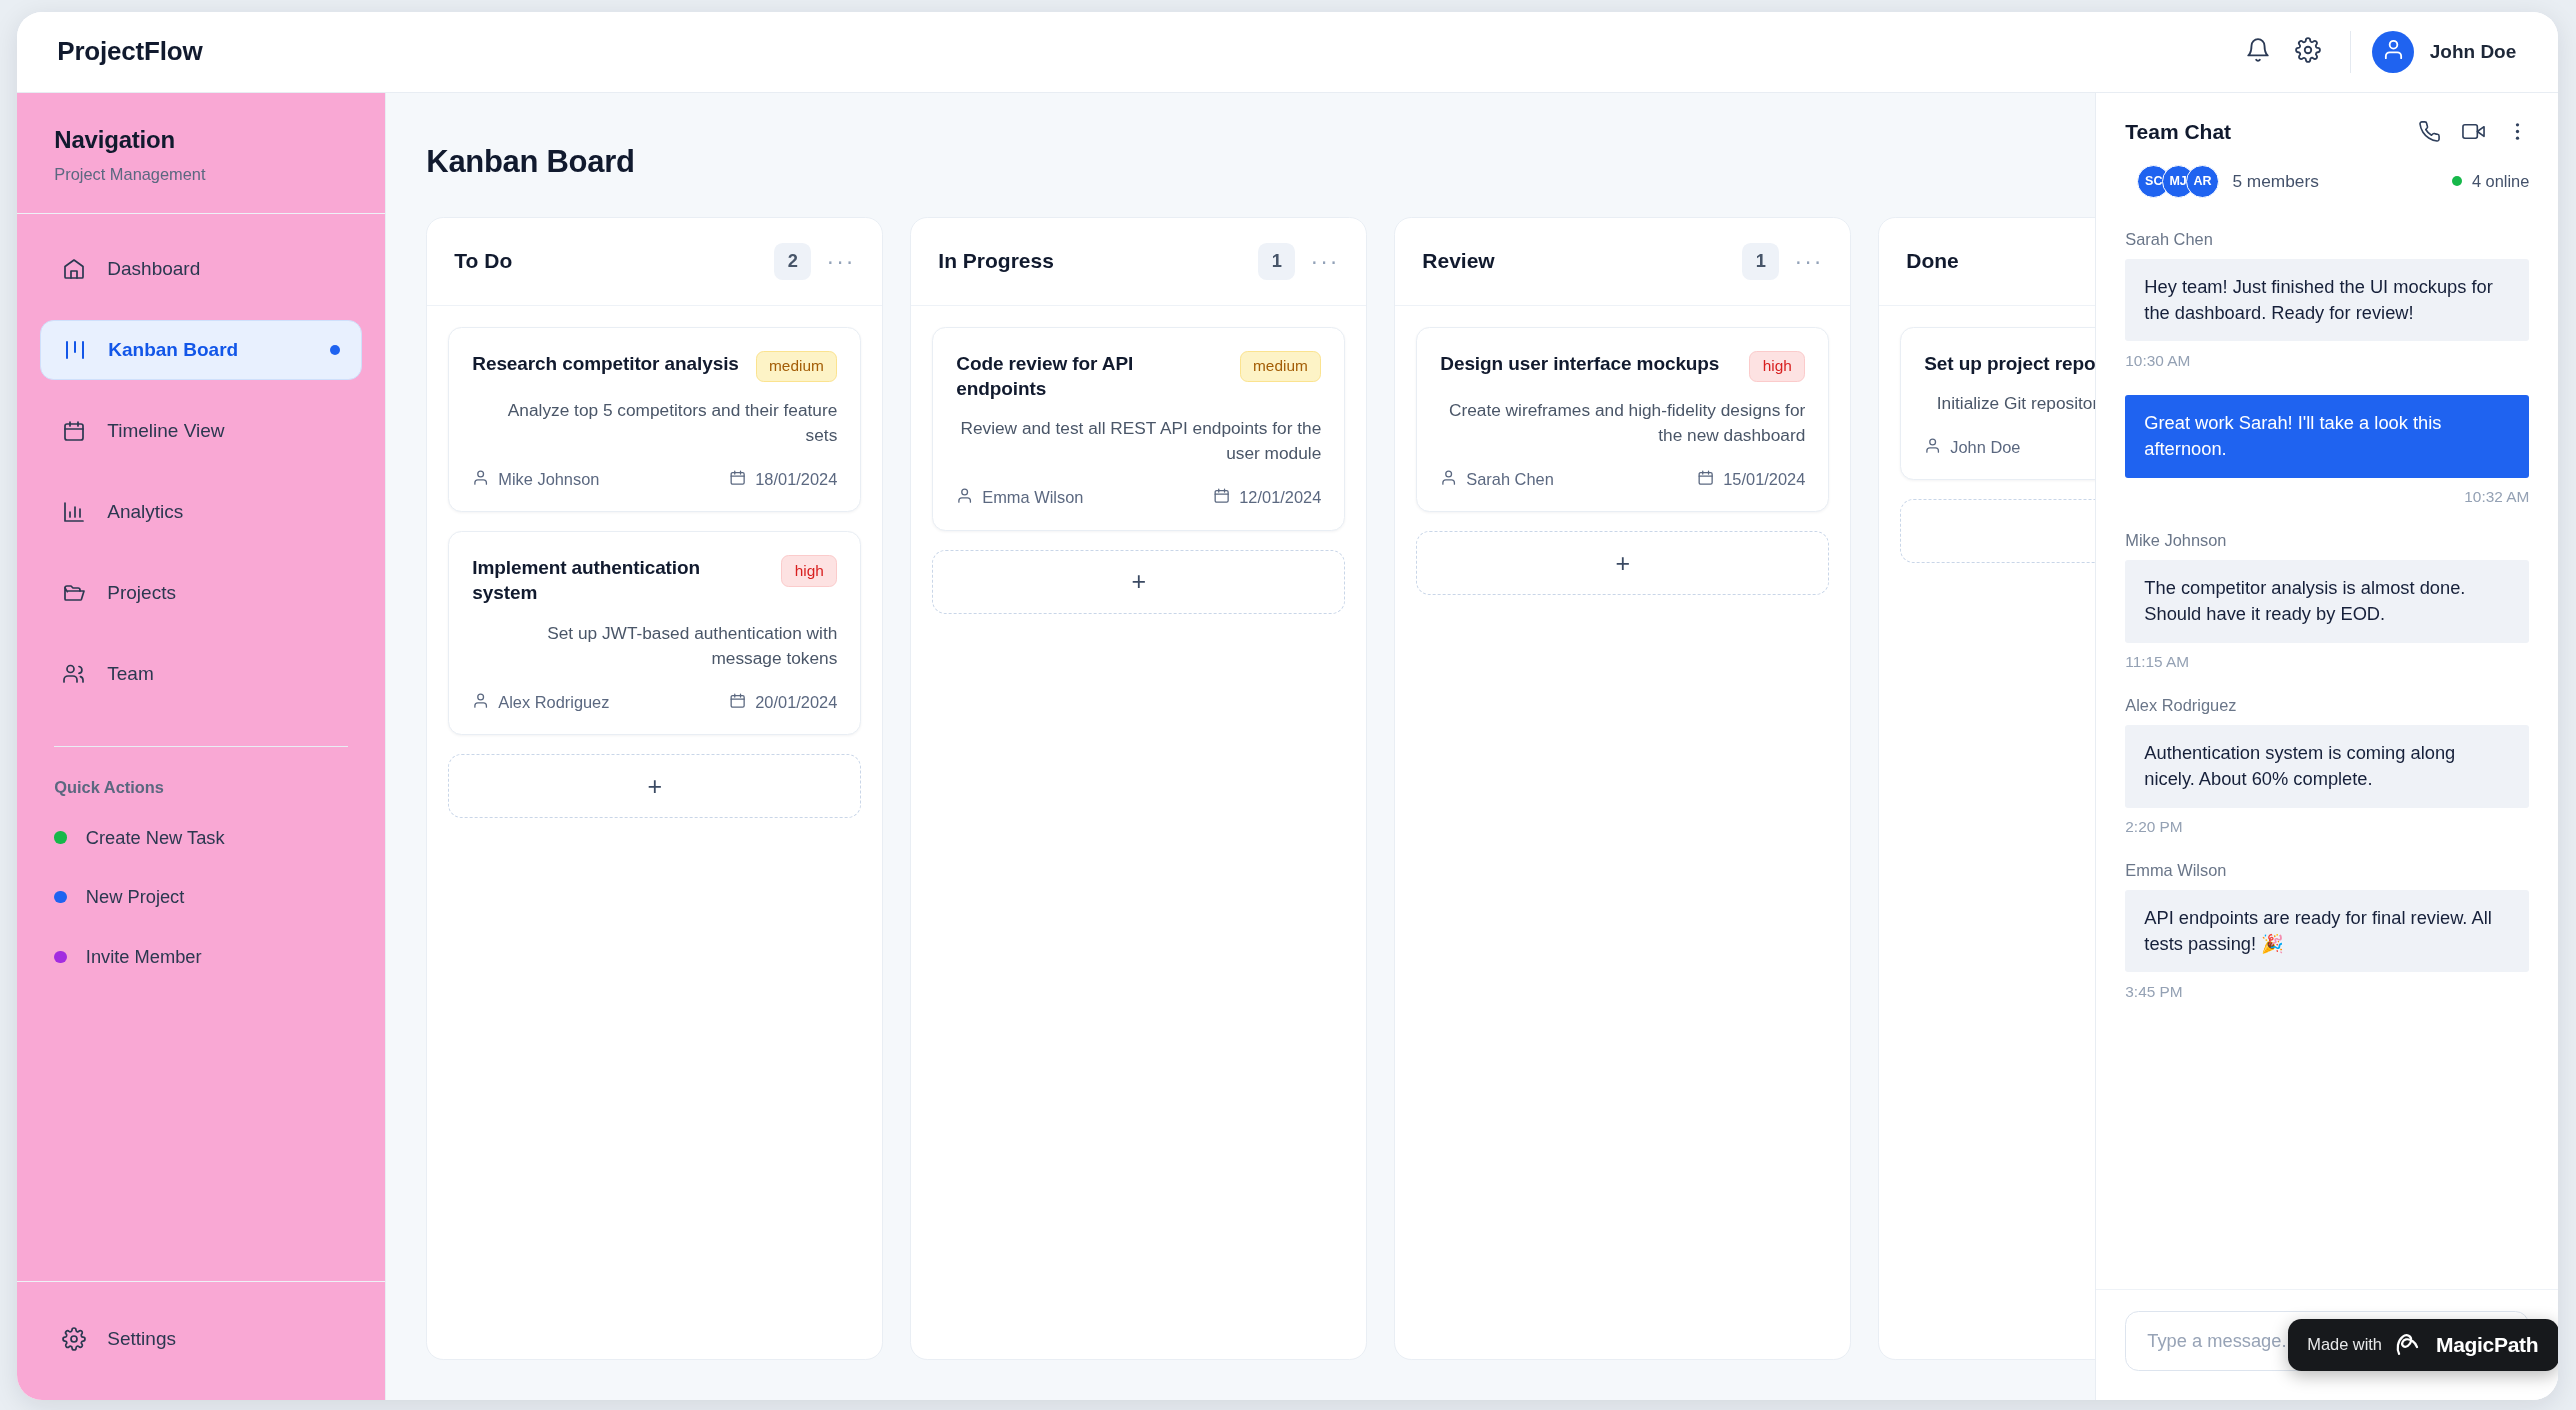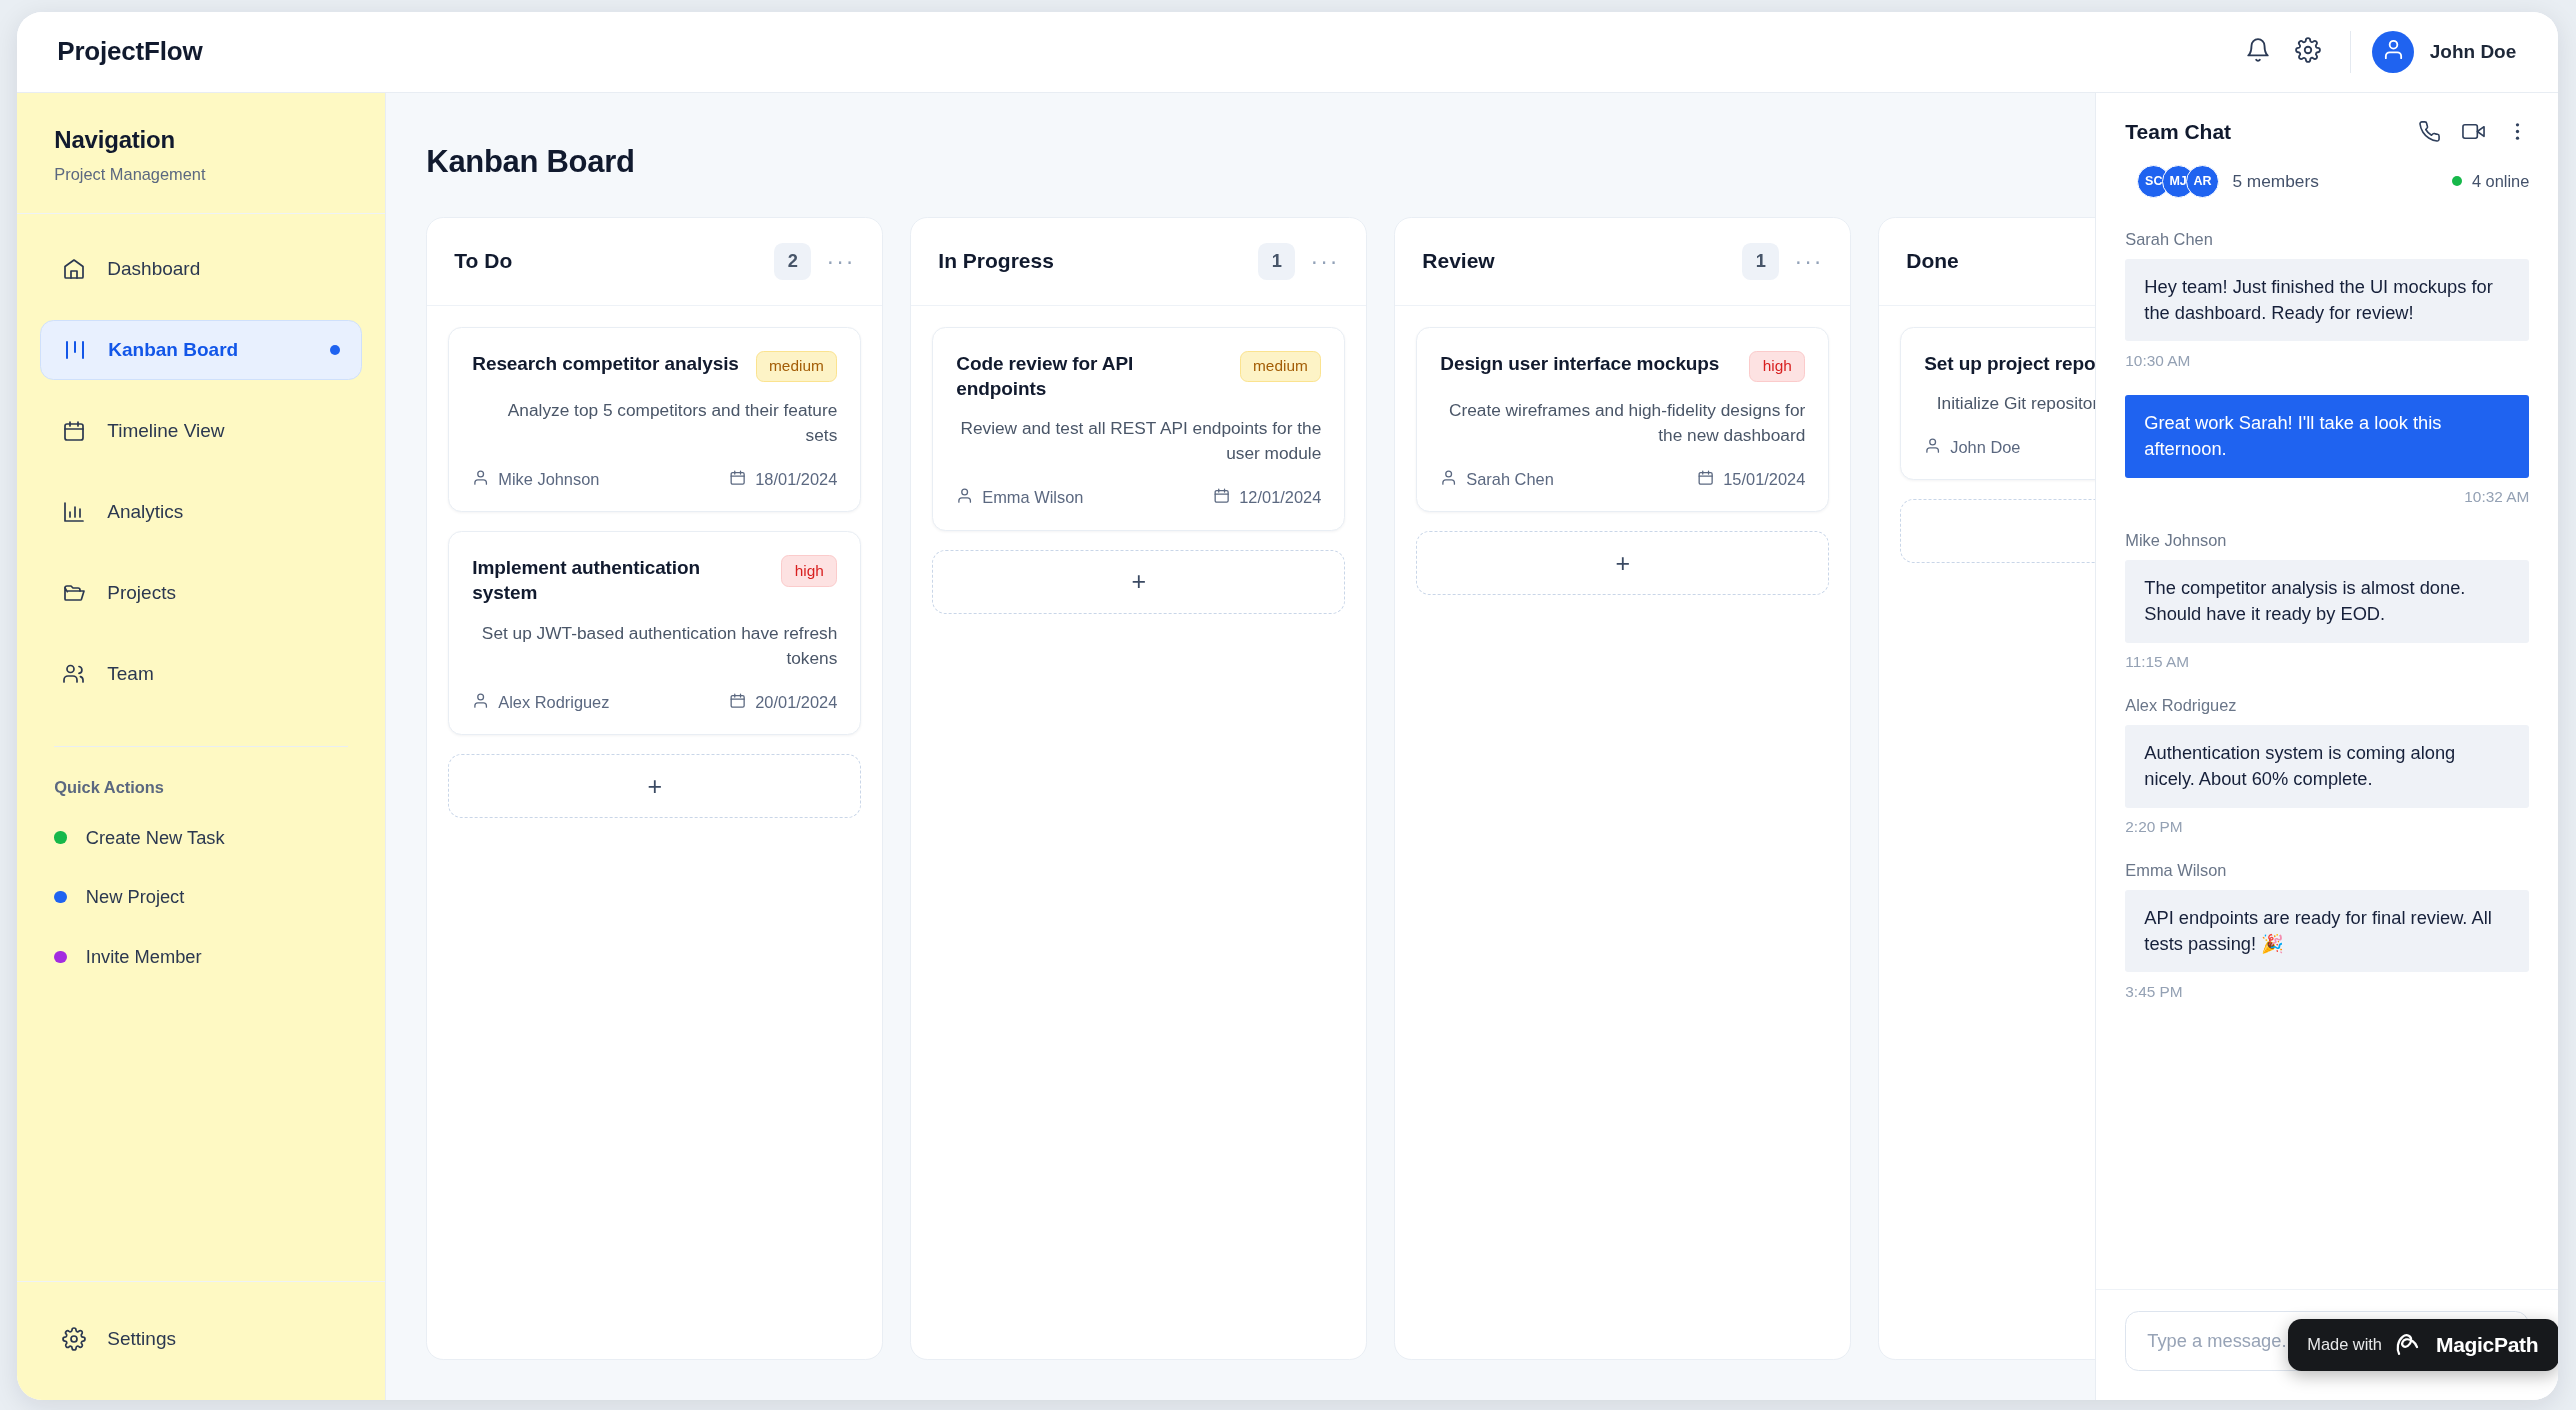--- a/index.html
+++ b/index.html
@@ -42,21 +42,21 @@
     display: flex; align-items: center; justify-content: center;
   }
   .user-name { font-size: 19px; font-weight: 600; color: #1d2738; }
 
   
   .body { flex: 1; display: flex; min-height: 0; }
 
   
   .sidebar {
     width: 369px; flex: 0 0 369px;
-    background: #fef9c3;
+    background: #f9a8d4;
     border-right: 1px solid #e8edf3;
     display: flex; flex-direction: column;
   }
   .side-head { padding: 33px 37px 29px 37px; border-bottom: 1px solid #eef2f7; }
   .side-title { font-size: 24px; font-weight: 700; color: #111a2e; letter-spacing: -0.2px; }
   .side-sub { font-size: 16.4px; color: #5b6880; margin-top: 11.6px; }
   .nav { padding: 25px 23px 0 23px; }
   .nav-item {
     display: flex; align-items: center; gap: 21px;
     height: 60px; padding: 0 21px; border-radius: 13.5px;
@@ -431,21 +431,21 @@
                   <span>18/01/2024</span>
                 </span>
               </div>
             </div>
 
             <div class="task-card">
               <div class="task-top">
                 <div class="task-title">Implement authentication system</div>
                 <div class="badge high">high</div>
               </div>
-              <div class="task-desc">Set up JWT-based authentication have refresh tokens</div>
+              <div class="task-desc">Set up JWT-based authentication with message tokens</div>
               <div class="task-meta">
                 <span class="meta-item">
                   <span>
                     <svg width="17.3" height="17.3" viewBox="0 0 24 24" fill="none" stroke="currentColor" stroke-width="1.8" stroke-linecap="round" stroke-linejoin="round">
                         <path d="M20 21v-2a4 4 0 0 0-4-4H8a4 4 0 0 0-4 4v2"></path>
                         <circle cx="12" cy="7" r="4"></circle>
                       </svg>
                   </span>
                   <span>Alex Rodriguez</span>
                 </span>

